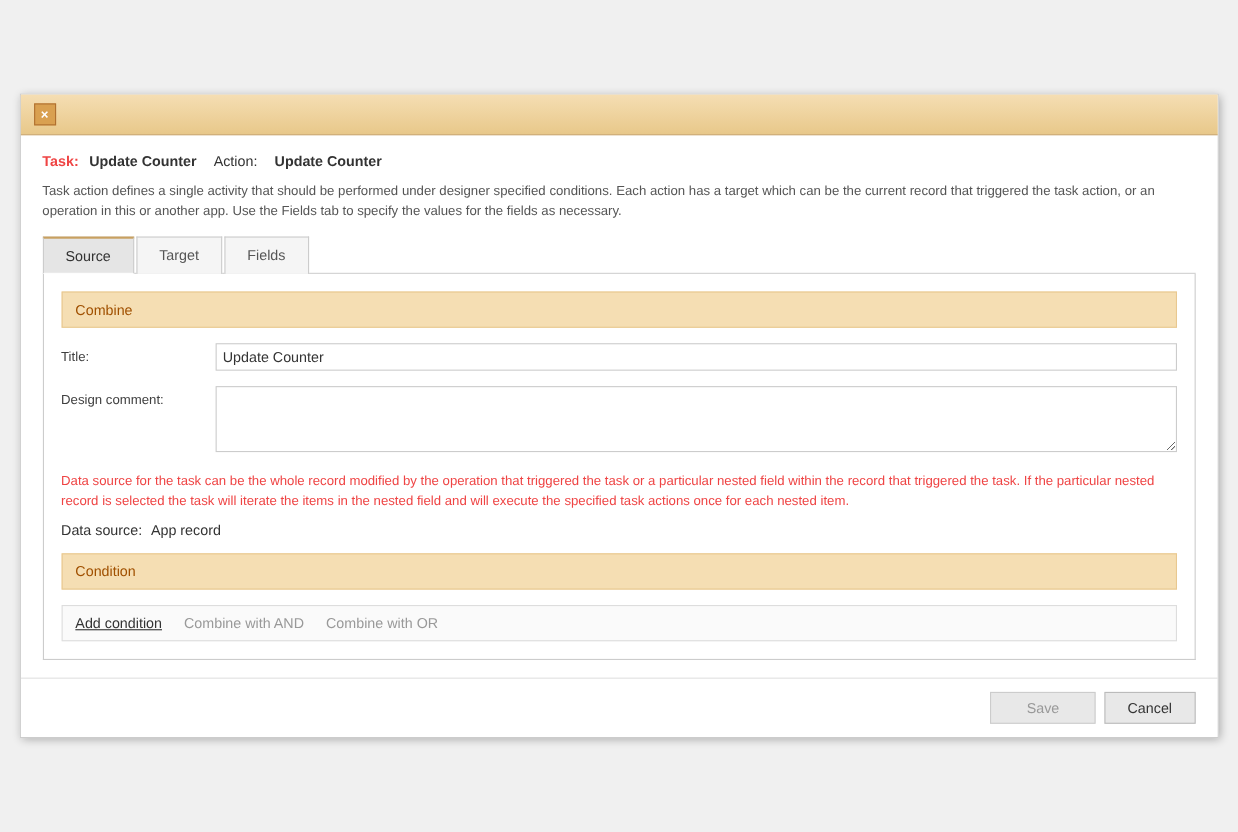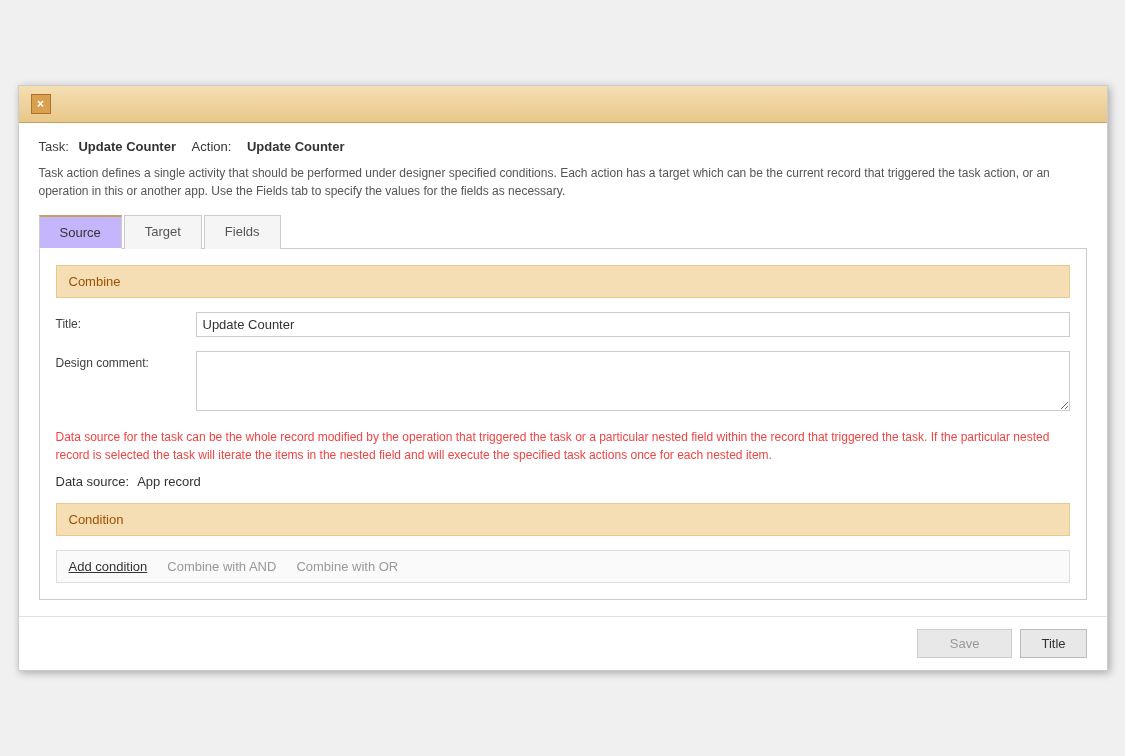--- a/index.html
+++ b/index.html
@@ -55,22 +55,22 @@
       padding: 16px 20px;
     }
 
     .task-header {
       font-size: 13px;
       color: #333;
       margin-bottom: 10px;
     }
 
     .task-header .label {
-      font-weight: normal;
-      color: #404040;
+      font-weight: bold;
+      color: #ef4444;
     }
 
     .description-text {
       font-size: 12px;
       color: #555;
       margin-bottom: 14px;
       line-height: 1.5;
     }
 
     
@@ -87,21 +87,21 @@
       background: #f5f5f5;
       cursor: pointer;
       color: #555;
       font-size: 13px;
       margin-right: 2px;
       position: relative;
       top: 1px;
     }
 
     .tab.active {
-      background: #c4b5fd;
+      background: #e5e5e5;
       border-bottom: 1px solid #fff;
       color: #333;
       font-weight: normal;
       border-top: 2px solid #c8a060;
     }
 
     .tab-content {
       border: 1px solid #ccc;
       border-top: none;
       padding: 16px;
@@ -288,15 +288,15 @@
       <div class="condition-bar">
         <button class="add-condition-link">Add condition</button>
         <span class="combine-link">Combine with AND</span>
         <span class="combine-link">Combine with OR</span>
       </div>
     </div>
   </div>
 
   <div class="dialog-footer">
     <button class="btn-save" disabled="">Save</button>
-    <button class="btn-cancel">Title</button>
+    <button class="btn-cancel">Cancel</button>
   </div>
 </div>
 
 </body></html>

